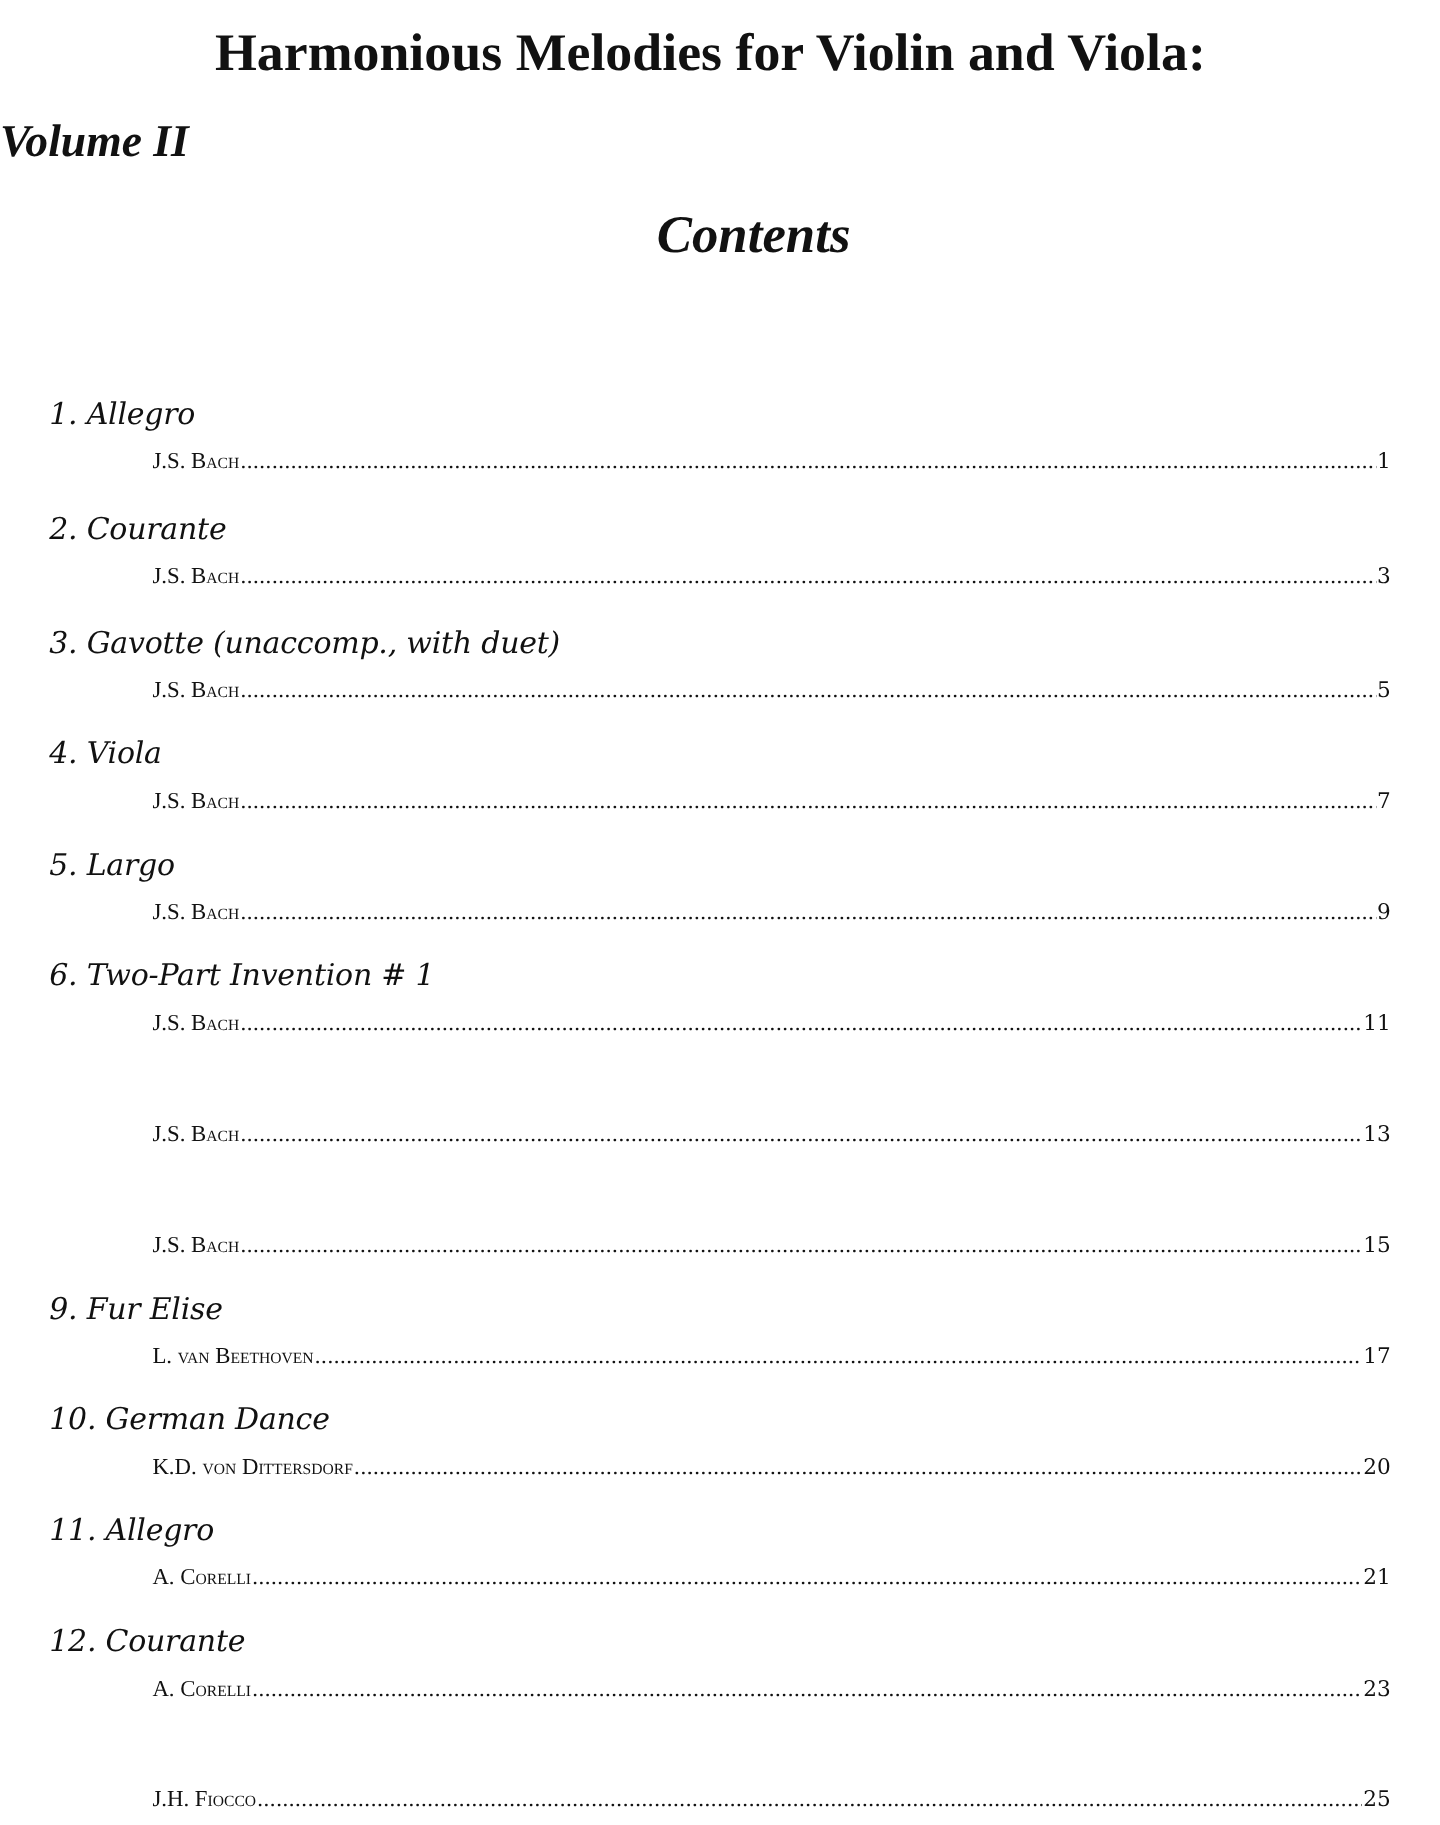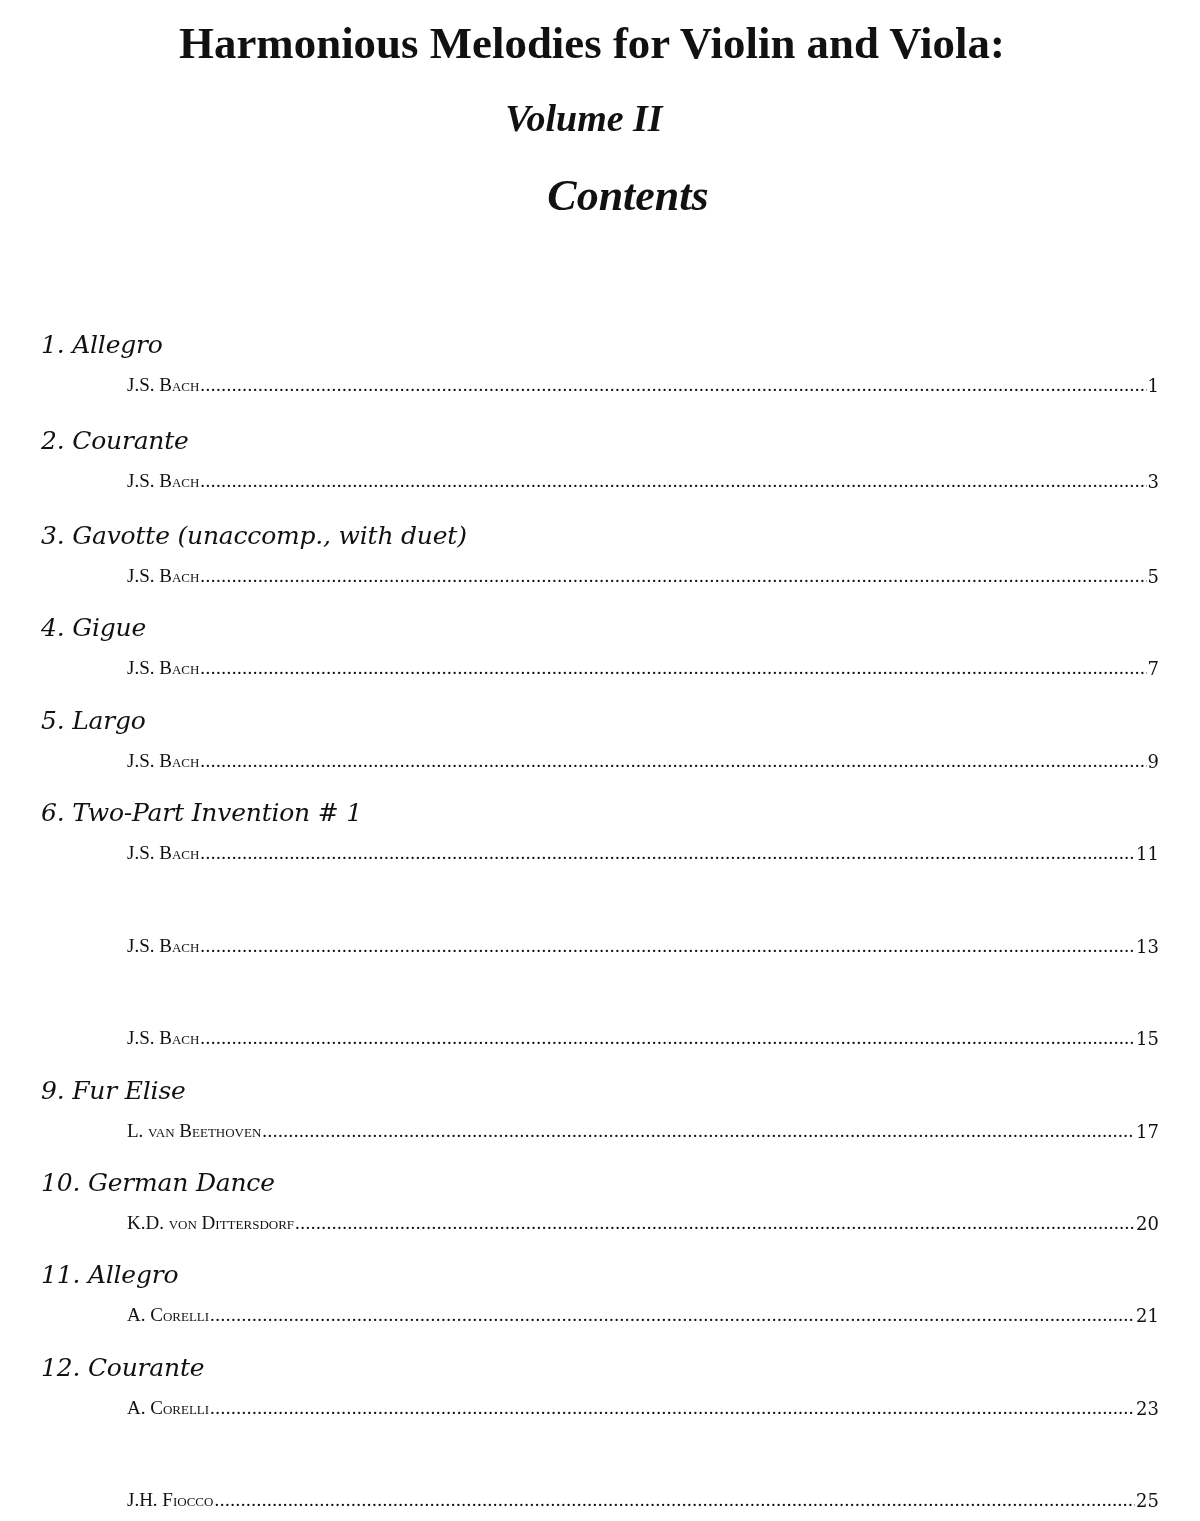--- a/index.html
+++ b/index.html
@@ -10,41 +10,41 @@
     }
     .title {
       position: absolute; left: 0; width: 1184px; top: 18px;
       text-align: center; font-weight: bold;
       font-family: "Liberation Serif", serif;
       font-size: 44px; letter-spacing: 0px; margin: 0;
       transform: scaleX(1.02);
     }
     .subtitle {
       position: absolute; left: 0; width: 1168px; top: 96px;
-      text-align: center; font-weight: bold; font-style: italic;
+      text-align: left; font-weight: bold; font-style: italic;
       font-family: "Liberation Serif", serif;
       font-size: 38px; margin: 0;
     }
     .contents-heading {
       position: absolute; left: 0; width: 1168px; top: 170px;
       text-align: center; font-weight: bold; font-style: italic;
       font-family: "Liberation Serif", serif;
       font-size: 44px; margin: 0; padding-left: 44px;
     }
     .toc { position: absolute; left: 0; top: 330px; width: 1200px; }
     .entry { position: absolute; left: 0; width: 1200px; height: 92px; margin-left: 17px; }
     .piece {
       position: absolute; left: 24px; top: 0;
       font-family: "DejaVu Serif", serif; font-style: italic;
       font-size: 25px; white-space: nowrap; letter-spacing: -0.2px;
     }
     .piece .note { font-family: "Liberation Serif", serif; font-size: 25px; }
     .line {
       position: absolute; left: 110px; top: 44px; width: 1032px;
-      display: flex; align-items: center;
+      display: flex; align-items: flex-start;
       font-family: "Liberation Serif", serif; font-size: 19px;
     }
     .composer { white-space: nowrap; font-variant: small-caps; }
     .leader {
       flex: 1; overflow: hidden; white-space: nowrap;
       margin: 0 1px; letter-spacing: 0.5px;
     }
     .leader::before {
       content: "................................................................................................................................................................................................................................................................................................";
     }
@@ -76,21 +76,21 @@
   </div>
   <div class="entry" style="top:191px">
     <div class="piece"><span>3.</span> <span>Gavotte (unaccomp., with duet)</span></div>
     <div class="line">
         <span class="composer">J.S. Bach</span>
         <span class="leader"></span>
         <span class="page">5</span>
       </div>
   </div>
   <div class="entry" style="top:283px">
-    <div class="piece"><span>4.</span> <span>Gigue</span></div>
+    <div class="piece"><span>4.</span> <span>Viola</span></div>
     <div class="line">
         <span class="composer">J.S. Bach</span>
         <span class="leader"></span>
         <span class="page">7</span>
       </div>
   </div>
   <div class="entry" style="top:376px">
     <div class="piece"><span>5.</span> <span>Largo</span></div>
     <div class="line">
         <span class="composer">J.S. Bach</span>

